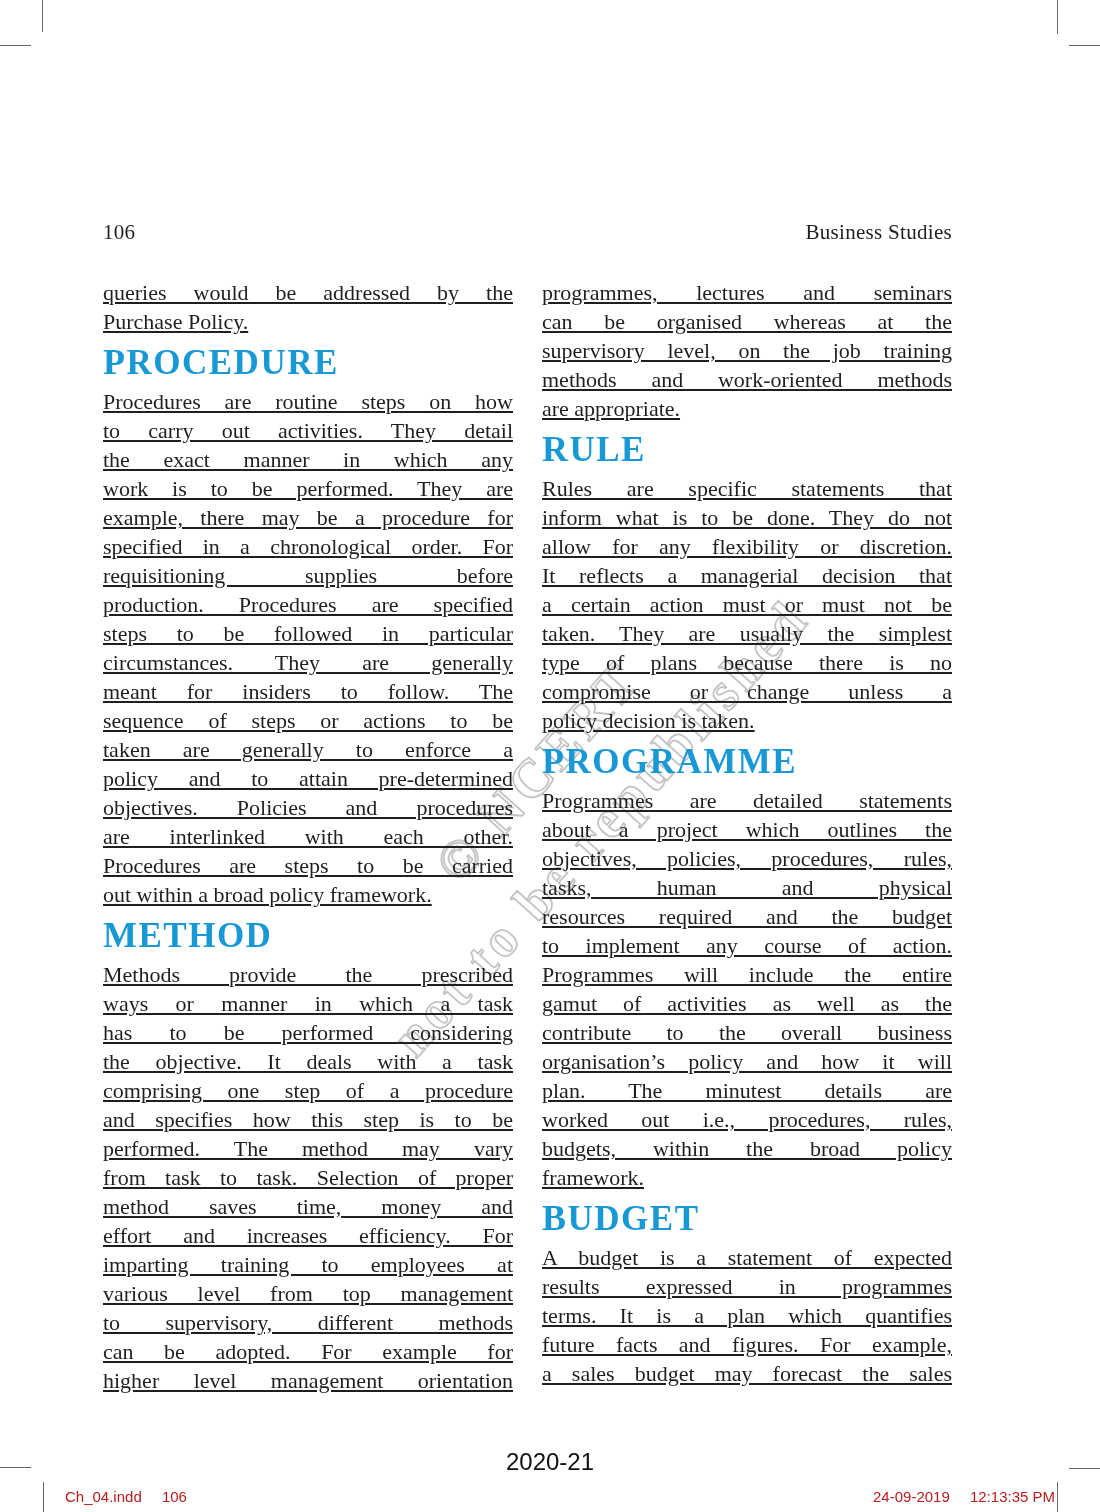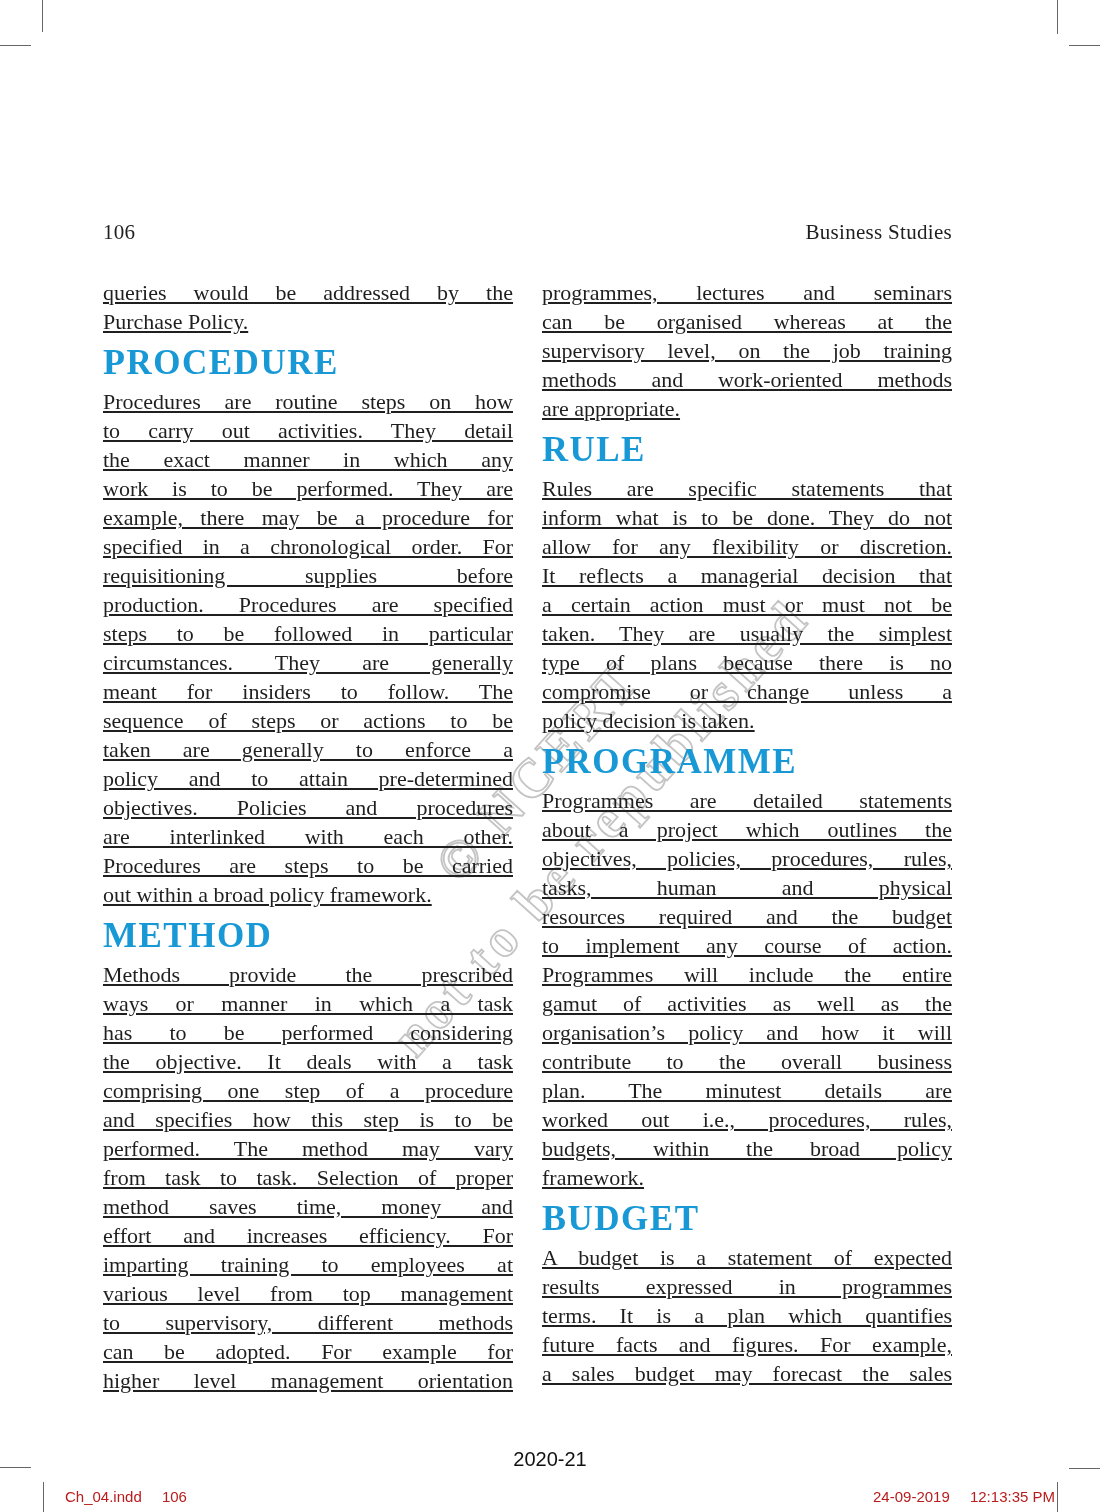--- a/index.html
+++ b/index.html
@@ -69,21 +69,21 @@
   }
   .heading::first-letter{
     font-size:36px;line-height:32px;letter-spacing:1.5px;
   }
 
   
   .edition-year{
     position:absolute;left:0;right:0;top:1448px;
     text-align:center;
     font-family:"Liberation Sans", sans-serif;
-    font-size:20px;color:#111;
+    font-size:24px;color:#111;
   }
   .print-footer{
     position:absolute;left:65px;top:1488px;width:990px;
     display:flex;justify-content:space-between;
     font-family:"Liberation Sans", sans-serif;
     font-size:15px;color:#b91c1c;
   }
   .print-footer .grp span + span{margin-left:16px;}
 </style>
 </head>
@@ -177,22 +177,22 @@
       <div class="heading">Programme</div>
       <div class="para">
         <div class="line">Programmes are detailed statements</div>
         <div class="line">about a project which outlines the</div>
         <div class="line">objectives, policies, procedures, rules,</div>
         <div class="line">tasks, human and physical</div>
         <div class="line">resources required and the budget</div>
         <div class="line">to implement any course of action.</div>
         <div class="line">Programmes will include the entire</div>
         <div class="line">gamut of activities as well as the</div>
+        <div class="line">contribute to the overall business</div>
         <div class="line">organisation’s policy and how it will</div>
-        <div class="line">contribute to the overall business</div>
         <div class="line">plan. The minutest details are</div>
         <div class="line">worked out i.e., procedures, rules,</div>
         <div class="line">budgets, within the broad policy</div>
         <div class="line last">framework.</div>
       </div>
       <div class="heading">Budget</div>
       <div class="para">
         <div class="line">A budget is a statement of expected</div>
         <div class="line">results expressed in programmes</div>
         <div class="line">terms. It is a plan which quantifies</div>

